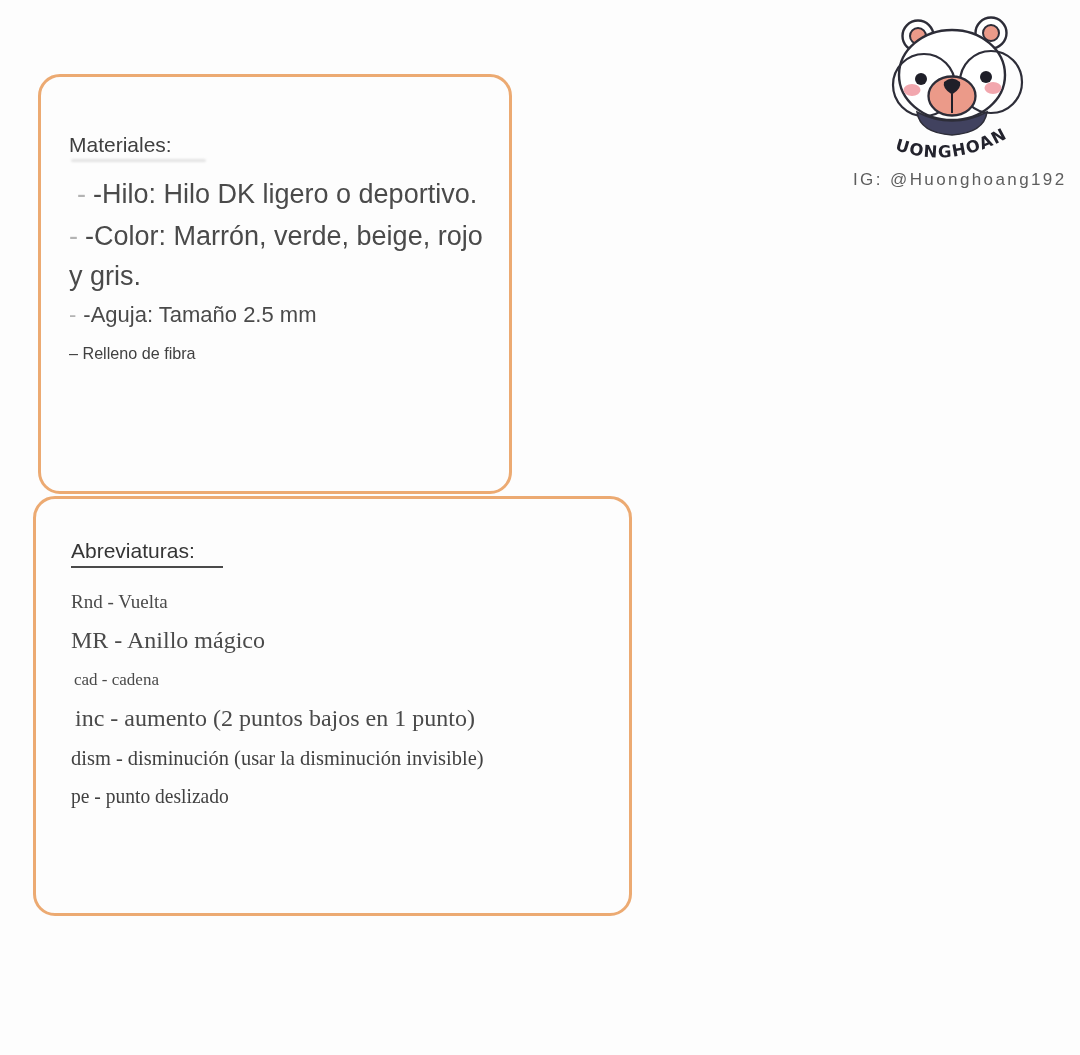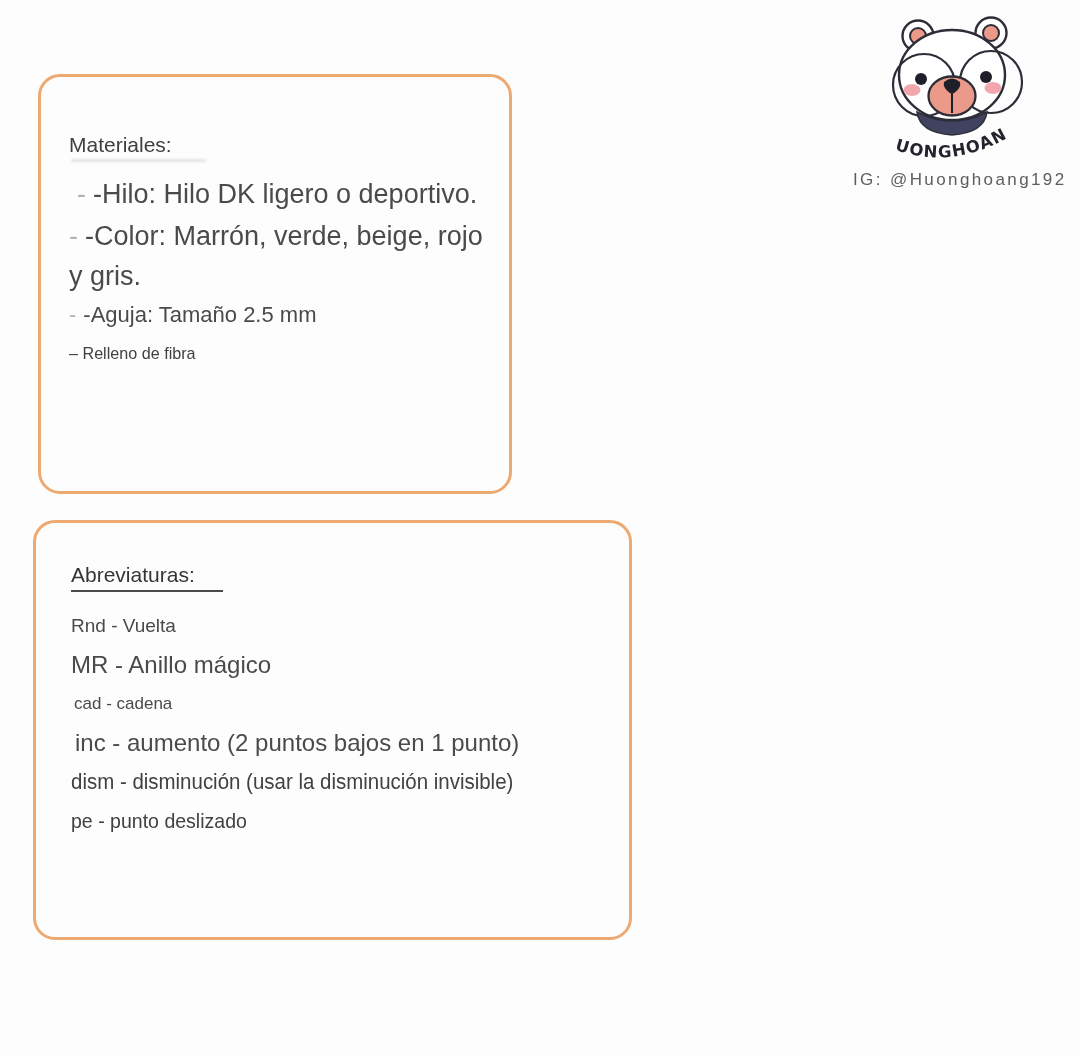--- a/index.html
+++ b/index.html
@@ -5,21 +5,21 @@
   html,body{margin:0;padding:0;}
   body{
     width:1080px;height:1055px;position:relative;overflow:hidden;
     background:#fdfdfd;
     font-family:"Liberation Sans",sans-serif;
     color:#474747;
   }
   
   .obox{position:absolute;border:3px solid #ecaa72;border-radius:22px;background:transparent;box-sizing:border-box;}
   #materials-box{left:38px;top:74px;width:474px;height:420px;}
-  #abbrev-box{left:33px;top:520px;width:599px;height:420px;}
+  #abbrev-box{left:33px;top:496px;width:599px;height:420px;}
   .obox-inner{position:relative;height:100%;box-sizing:border-box;}
   #materials-box .obox-inner{padding:56px 18px 0 28px;}
   #abbrev-box  .obox-inner{padding:40px 16px 0 35px;}
 
   
   .mat-title{display:inline-block;font-size:21px;color:#3f3f3f;position:relative;margin-bottom:16px;}
   .mat-title::after{
     content:"";position:absolute;left:2px;right:-34px;bottom:-5px;height:3px;
     background:#cfcfcf;opacity:.55;border-radius:2px;filter:blur(1px);
   }
@@ -32,21 +32,21 @@
   .r3{font-size:22px;line-height:40px;}
   .r4{font-size:24px;line-height:42px;}
   .r5{font-size:21px;line-height:40px;color:#414141;}
   .r6{font-size:17px;line-height:37px;color:#414141;}
   .cond{display:inline-block;transform:scaleX(.93);transform-origin:left center;}
   .cond2{display:inline-block;transform:scaleX(.95);transform-origin:left center;}
 
   
   .ab-title{display:inline-block;font-size:21px;color:#353535;border-bottom:2px solid #4a4a4a;
             padding:0 28px 3px 0;margin-bottom:14px;}
-  .ab-row{white-space:nowrap;line-height:39px;color:#4a4a4a;}
+  .ab-row{white-space:nowrap;line-height:39px;color:#4a4a4a;font-family:Liberation Serif, serif;}
   .b0{font-size:19px;}
   .b1{font-size:24px;}
   .b2{font-size:17px;padding-left:3px;}
   .b3{font-size:24px;padding-left:4px;}
   .b4{font-size:24px;padding-left:4px;}
   .b5{font-size:22px;color:#414141;}
   .b6{font-size:21px;color:#414141;}
   .b7{font-size:23px;}
 
   

